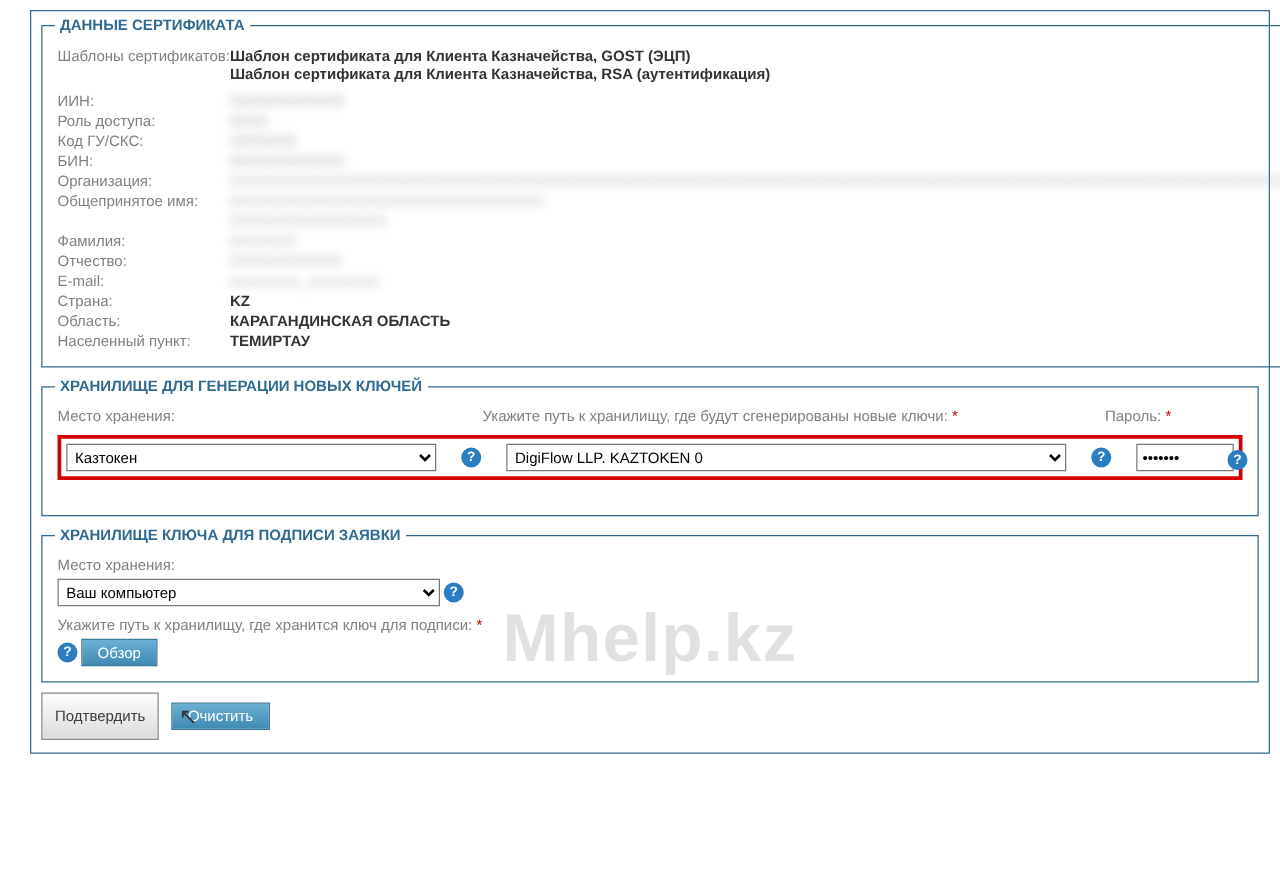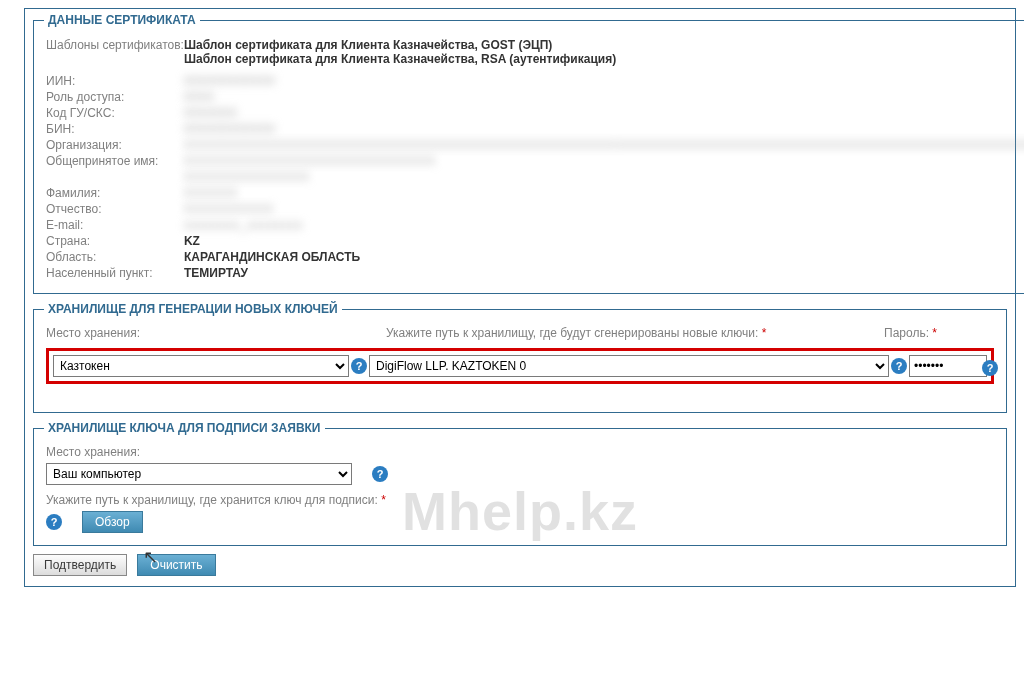--- a/index.html
+++ b/index.html
@@ -35,21 +35,21 @@
   .cert-table { width: 100%; border-collapse: collapse; }
   .cert-table td { vertical-align: top; padding: 1px 0; }
   .lbl { color: #808080; width: 135px; white-space: nowrap; }
   .val { font-weight: bold; color: #333; }
   .blur {
     filter: blur(4px);
     color: #aaa;
     letter-spacing: 1px;
     user-select: none;
   }
-  .row { display: flex; align-items: center; gap: 20px; }
+  .row { display: flex; align-items: center; gap: 3px; }
   .field-label { color: #808080; margin-bottom: 4px; display: block; }
   .req { color: #c00; }
   select, input[type=text], input[type=password] {
     font-family: inherit;
     font-size: 12px;
     height: 22px;
     border: 1px solid #7a7a7a;
     background: #fff;
     padding: 0 4px;
   }
@@ -63,26 +63,26 @@
     font-weight: bold;
     font-size: 11px;
     align-items: center; justify-content: center;
     cursor: help;
   }
   .red-box {
     border: 3px solid #d40000;
     padding: 4px;
     display: flex;
     align-items: center;
-    gap: 2px;
+    gap: 20px;
   }
   .btn {
     display: inline-flex;
     align-items: center;
-    height: 22px;
+    height: 38px;
     padding: 0 10px;
     border: 1px solid #888;
     background: linear-gradient(#fdfdfd,#dcdcdc);
     color: #3a3a3a;
     font-size: 12px;
     cursor: pointer;
   }
   .btn-blue {
     display: inline-flex;
     align-items: center;

